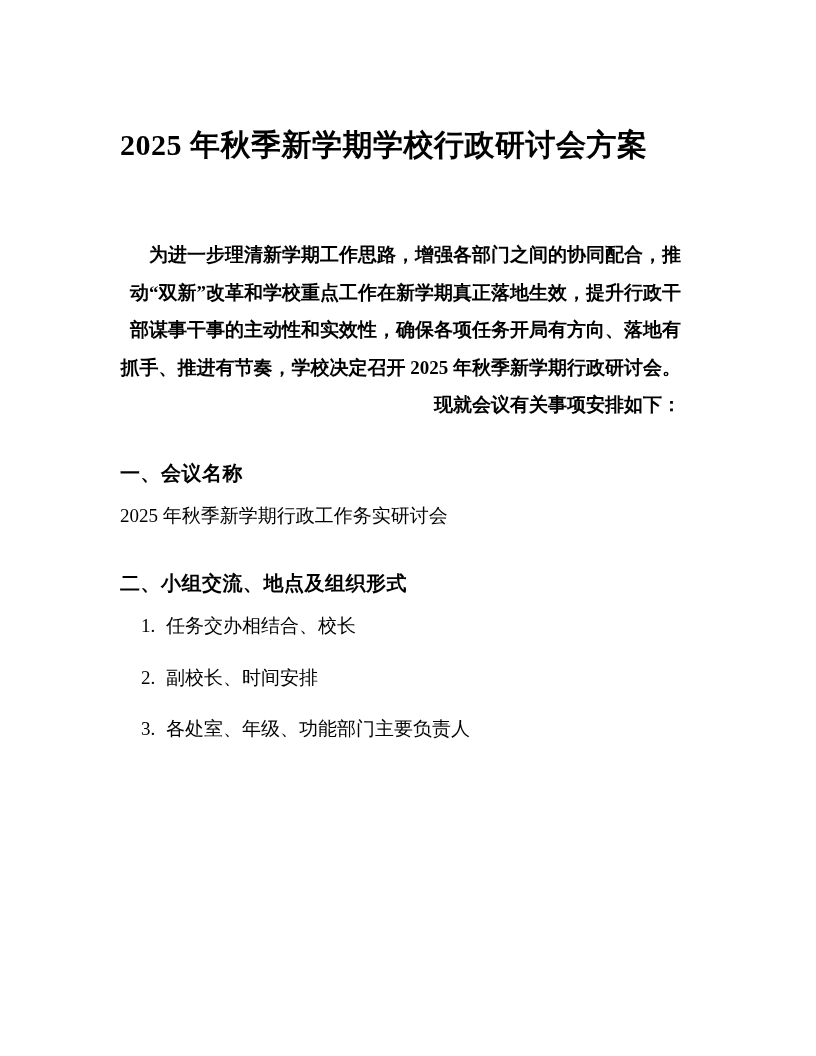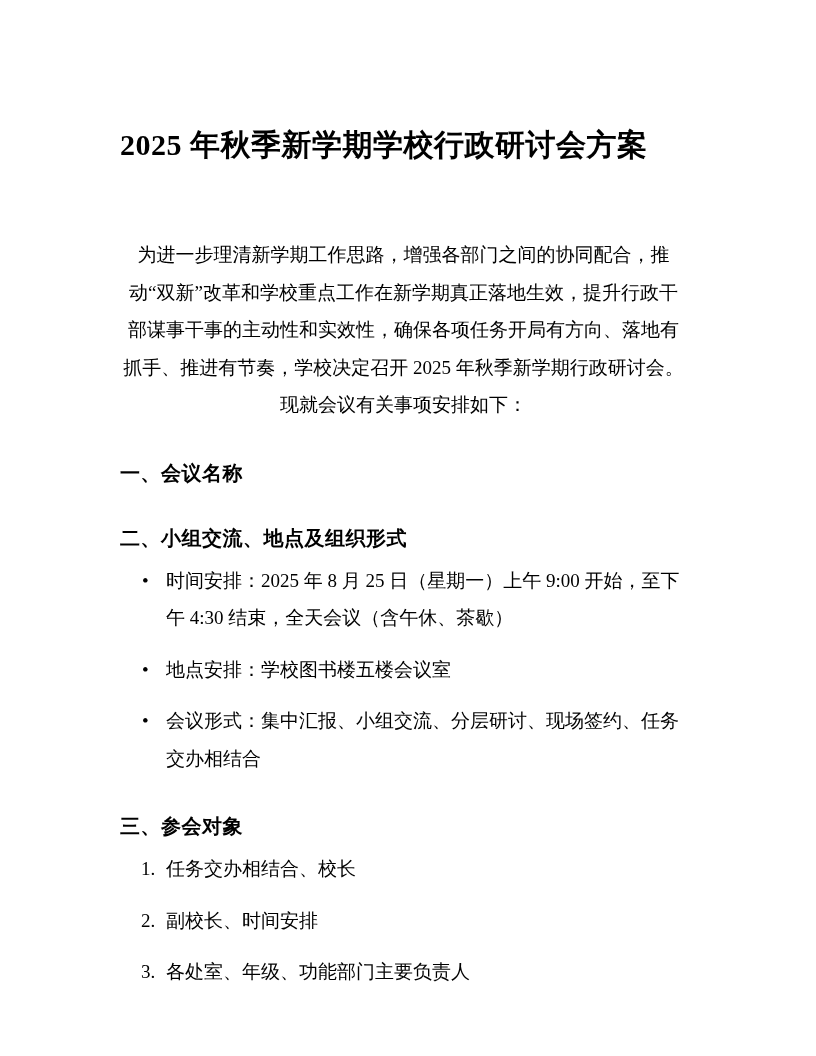--- a/index.html
+++ b/index.html
@@ -20,24 +20,25 @@
     font-family: "Liberation Serif", "DejaVu Serif", serif;
   }
   h1.doc-title {
     margin: 126px 0 0 0;
     font-size: 30px;
     line-height: 38px;
     font-weight: bold;
     letter-spacing: 0.5px;
   }
   p.intro {
-    margin: 72px 8px 17px 0;
+    margin: 72px 14px 17px 0;
     font-size: 19px;
     line-height: 37.5px;
-    text-align: center;
+    text-align: right;
+    font-weight: bold;
   }
   h2.sec-heading {
     font-size: 20px;
     line-height: 31px;
     font-weight: bold;
     margin: 34px 0 8px 0;
     font-family: "Liberation Sans", "DejaVu Sans", sans-serif;
     letter-spacing: 0.5px;
   }
   p.body-para {
@@ -81,30 +82,25 @@
 <body>
 
 <div class="page">
 
   <h1 class="doc-title">2025 年秋季新学期学校行政研讨会方案</h1>
 
   <p class="intro">为进一步理清新学期工作思路，增强各部门之间的协同配合，推动“双新”改革和学校重点工作在新学期真正落地生效，提升行政干部谋事干事的主动性和实效性，确保各项任务开局有方向、落地有抓手、推进有节奏，学校决定召开 2025 年秋季新学期行政研讨会。现就会议有关事项安排如下：</p>
 
   <h2 class="sec-heading">一、会议名称</h2>
 
+  <p class="body-para">2025 年秋季新学期行政工作务实研讨会</p>
 
   <h2 class="sec-heading">二、小组交流、地点及组织形式</h2>
 
-  <ul class="bullet-list">
-    <li>时间安排：2025 年 8 月 25 日（星期一）上午 9:00 开始，至下午 4:30 结束，全天会议（含午休、茶歇）</li>
-    <li>地点安排：学校图书楼五楼会议室</li>
-    <li>会议形式：集中汇报、小组交流、分层研讨、现场签约、任务交办相结合</li>
-  </ul>
 
-  <h2 class="sec-heading">三、参会对象</h2>
 
   <ol class="num-list">
     <li>任务交办相结合、校长</li>
     <li>副校长、时间安排</li>
     <li>各处室、年级、功能部门主要负责人</li>
   </ol>
 
 </div>
 
 </body></html>

